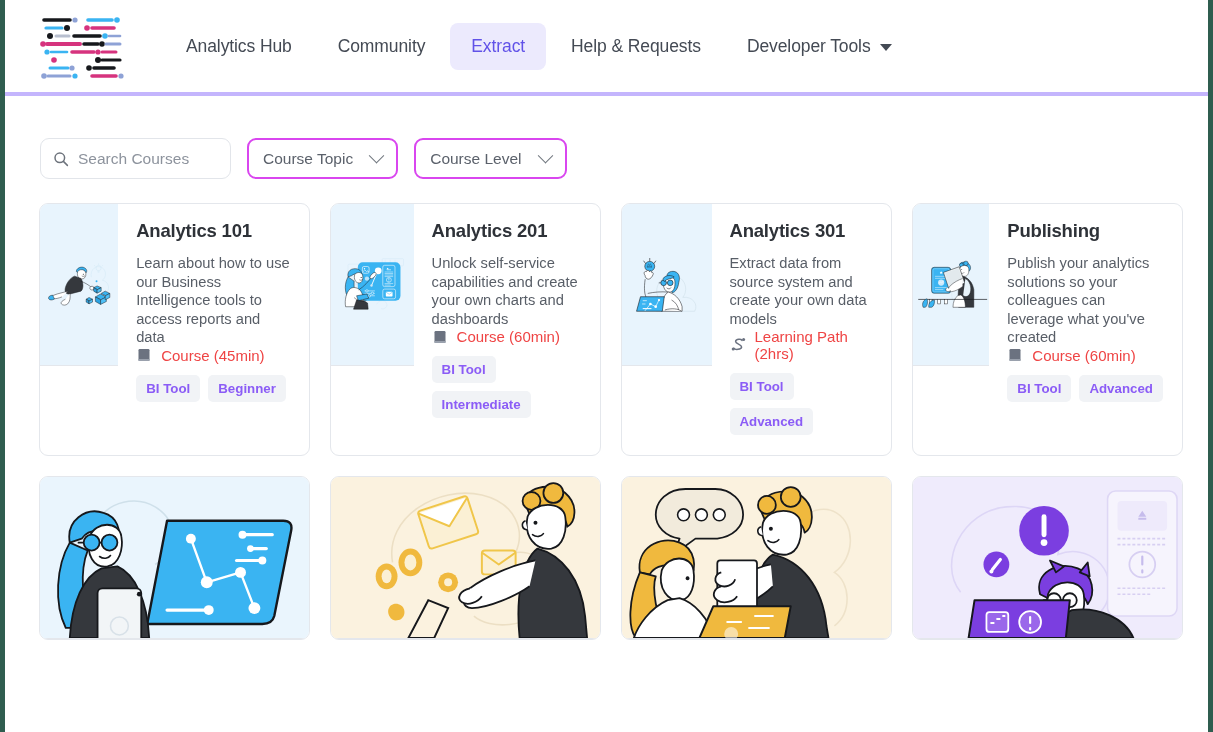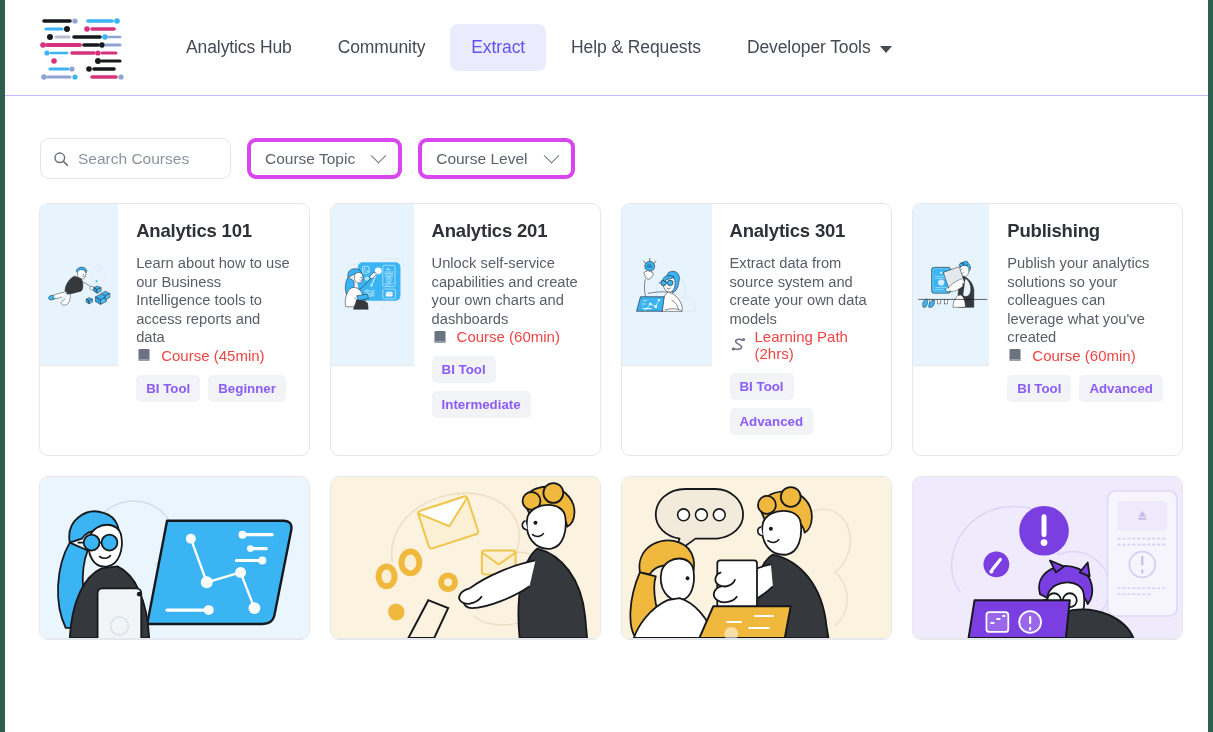--- a/index.html
+++ b/index.html
@@ -33,21 +33,21 @@
     border-top-left-radius: 16px;
     border-top-right-radius: 16px;
     overflow: hidden;
   }
 
   
   .header {
     position: relative;
     height: 96px;
     background: #ffffff;
-    border-bottom: 1px solid #c4b5fd;
+    border-bottom: 4px solid #c4b5fd;
     display: flex;
     align-items: center;
     padding-left: 31px;
   }
 
   .logo {
     width: 88px;
     height: 65px;
     flex: 0 0 auto;
     position: relative;
@@ -112,21 +112,21 @@
     font-family: inherit;
     font-size: 15.5px;
     color: #5b616b;
     width: 100%;
     background: transparent;
   }
   .filter-search input::placeholder { color: #8d939d; }
 
   .filter-select {
     height: 41px;
-    border: 4px solid #d946ef;
+    border: 2px solid #d946ef;
     border-radius: 9px;
     background: #fff;
     display: flex;
     align-items: center;
     justify-content: space-between;
     gap: 18px;
     padding: 0 14px;
     cursor: pointer;
   }
   .filter-select .fs-label {

